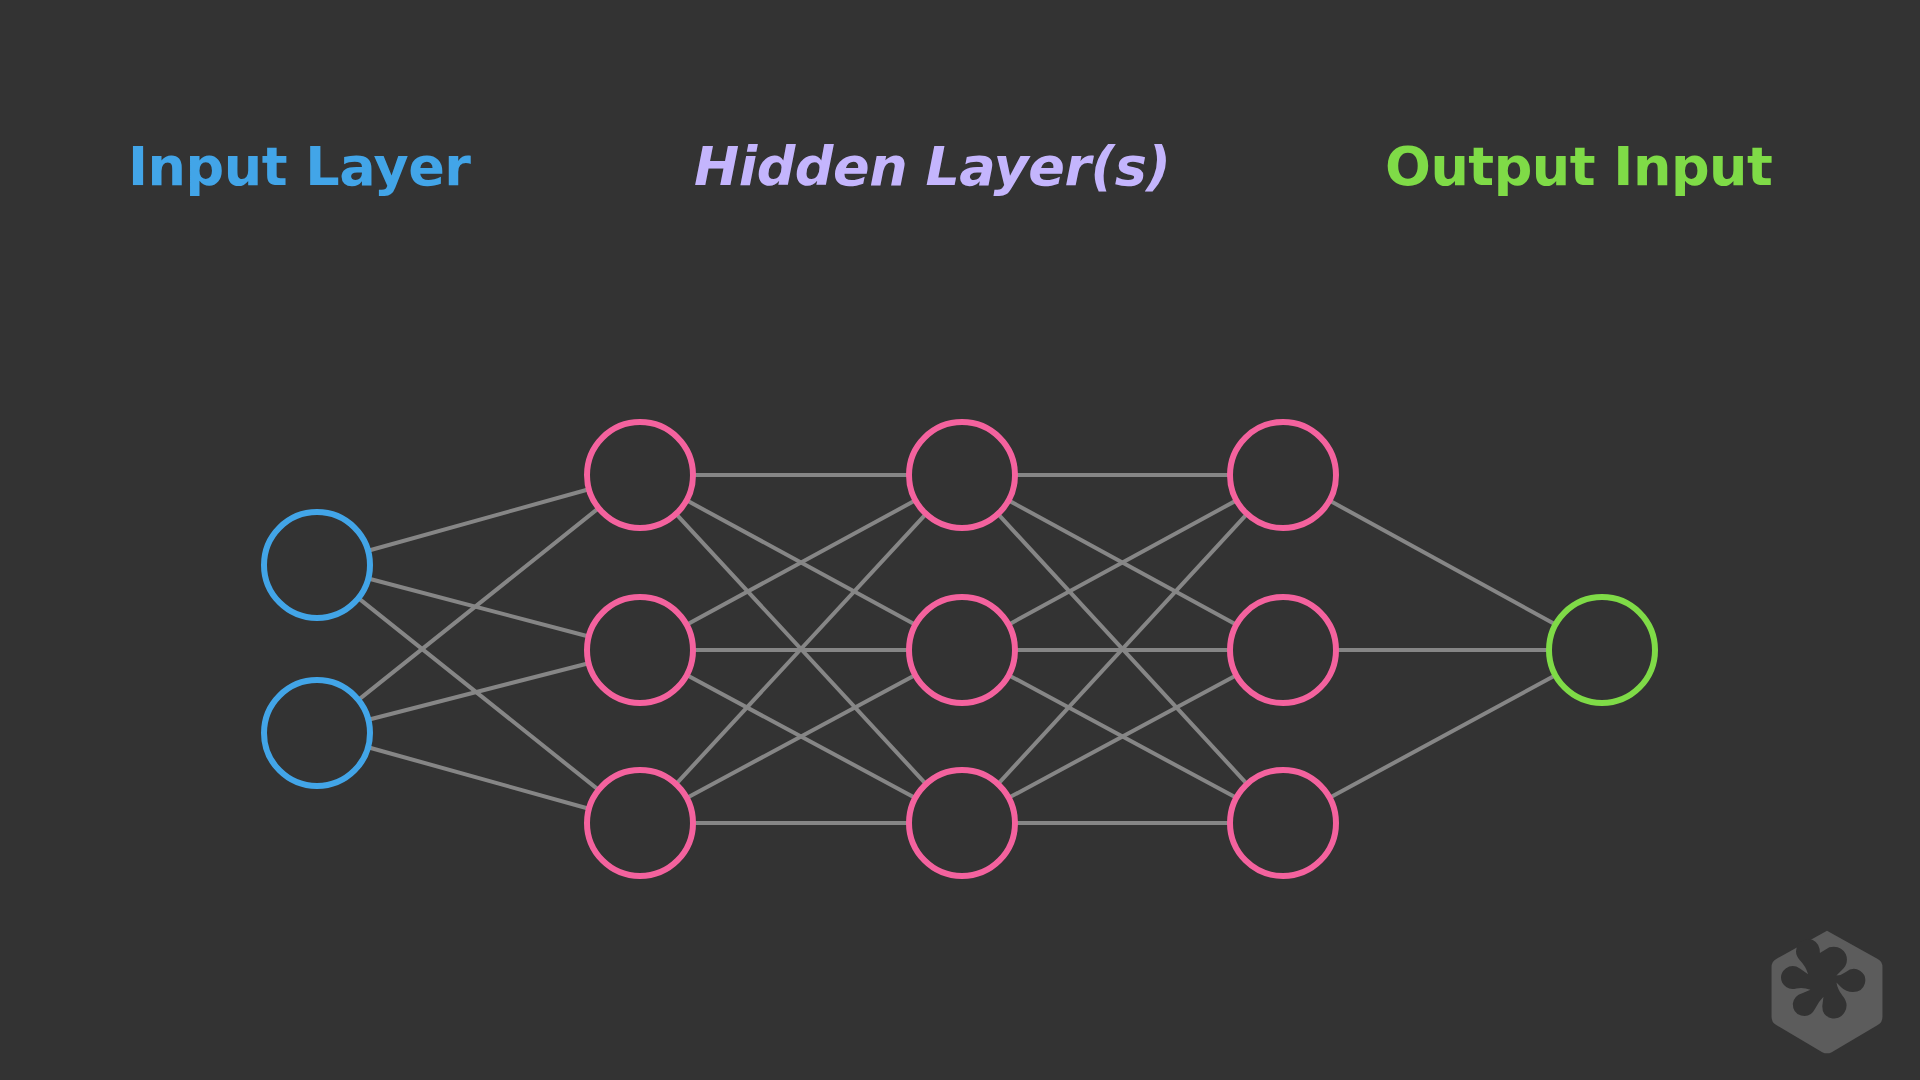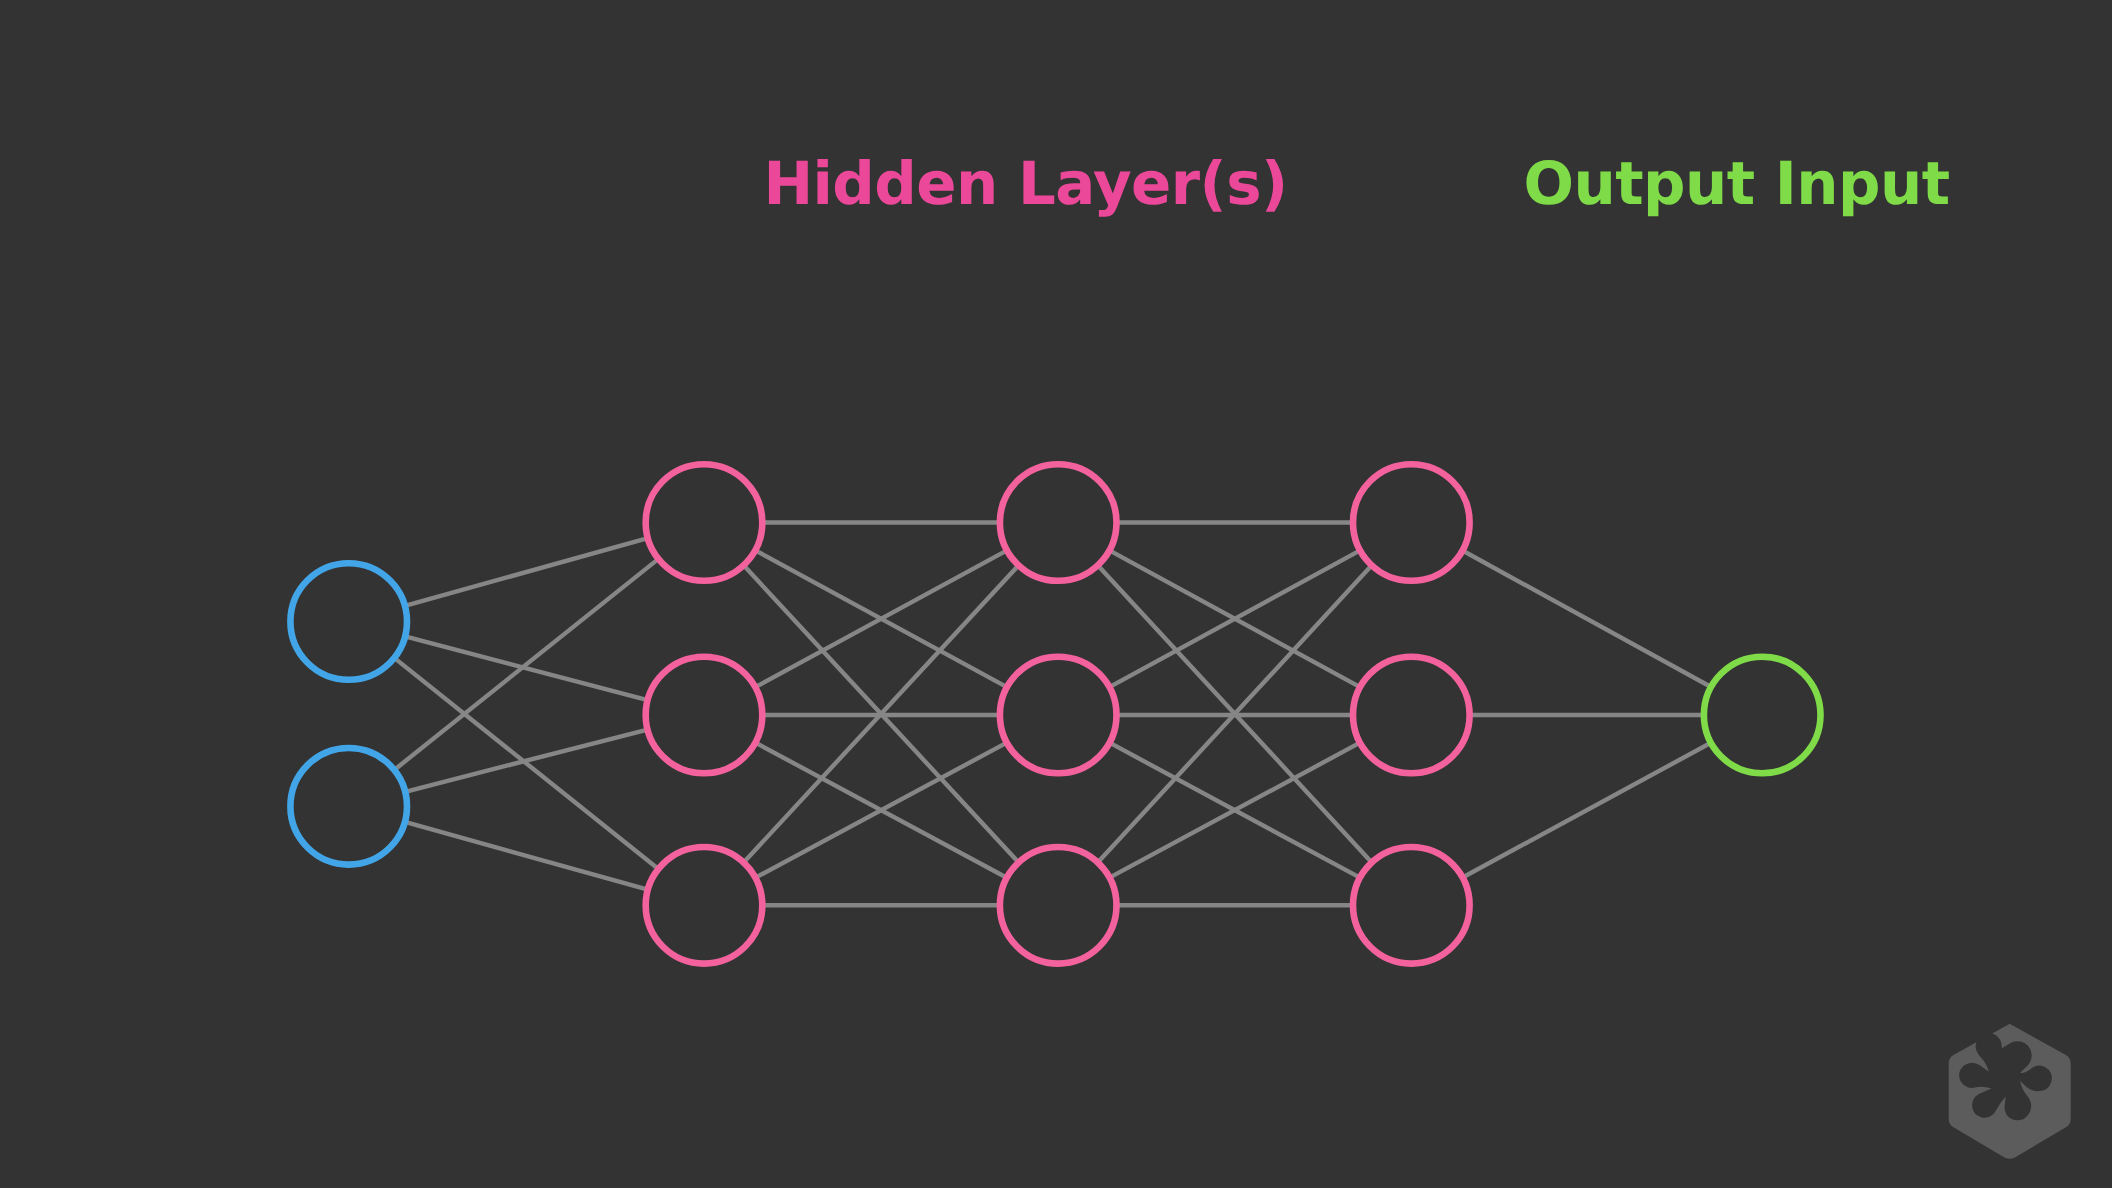--- a/index.html
+++ b/index.html
@@ -95,22 +95,23 @@
         <circle cx="962" cy="475" r="53" fill="none" stroke="#F4629E" stroke-width="6"></circle>
         <circle cx="962" cy="650" r="53" fill="none" stroke="#F4629E" stroke-width="6"></circle>
         <circle cx="962" cy="823" r="53" fill="none" stroke="#F4629E" stroke-width="6"></circle>
         <circle cx="1283" cy="475" r="53" fill="none" stroke="#F4629E" stroke-width="6"></circle>
         <circle cx="1283" cy="650" r="53" fill="none" stroke="#F4629E" stroke-width="6"></circle>
         <circle cx="1283" cy="823" r="53" fill="none" stroke="#F4629E" stroke-width="6"></circle>
         <circle cx="1602" cy="650" r="53" fill="none" stroke="#7FDB47" stroke-width="6"></circle>
       </g>
   </svg>
 
+  <div class="layer-label" id="label-input" style="color: rgb(66, 165, 232);">Input Layer</div>
 
-  <div class="layer-label" id="label-hidden" style="color: #ec4899;">Hidden Layer(s)</div>
+  <div class="layer-label" id="label-hidden" style="color: #c4b5fd; font-style: italic;">Hidden Layer(s)</div>
 
   <div class="layer-label" id="label-output" style="color: rgb(127, 219, 71);">Output Input</div>
 
   <svg id="watermark" viewBox="0 0 100 108">
     <path id="wm-hex" d="M50 2 L93 26 Q97 28 97 33 L97 75 Q97 80 93 82 L54 105 Q50 107 46 105 L7 82 Q3 80 3 75 L3 33 Q3 28 7 26 Z" fill="#5C5C5C"></path>
     <path id="wm-splat" d="M52 16 Q62 14 66 22 Q69 30 62 36 L58 40 Q62 40 66 37 Q72 32 78 36 Q84 40 82 47
              Q80 54 72 54 Q66 54 62 50 L58 46 Q59 52 63 57 Q69 64 65 71 Q61 78 53 76
              Q46 74 46 66 L47 58 Q43 62 40 68 Q36 76 28 74 Q21 72 21 64 Q22 57 29 55
              L36 52 Q30 50 24 51 Q16 53 12 46 Q9 39 15 34 Q21 30 27 34 L34 39
              Q32 32 27 27 Q21 20 26 13 Q31 7 38 10 Q44 13 44 21 Z" fill="#333333"></path>

